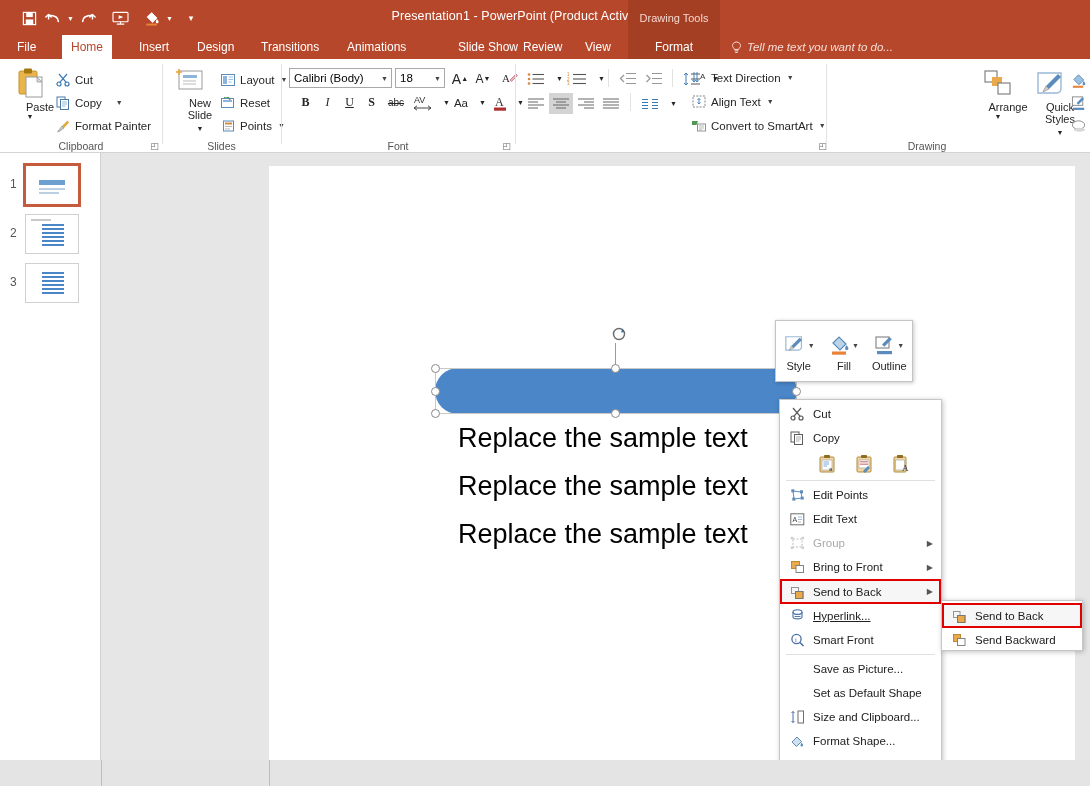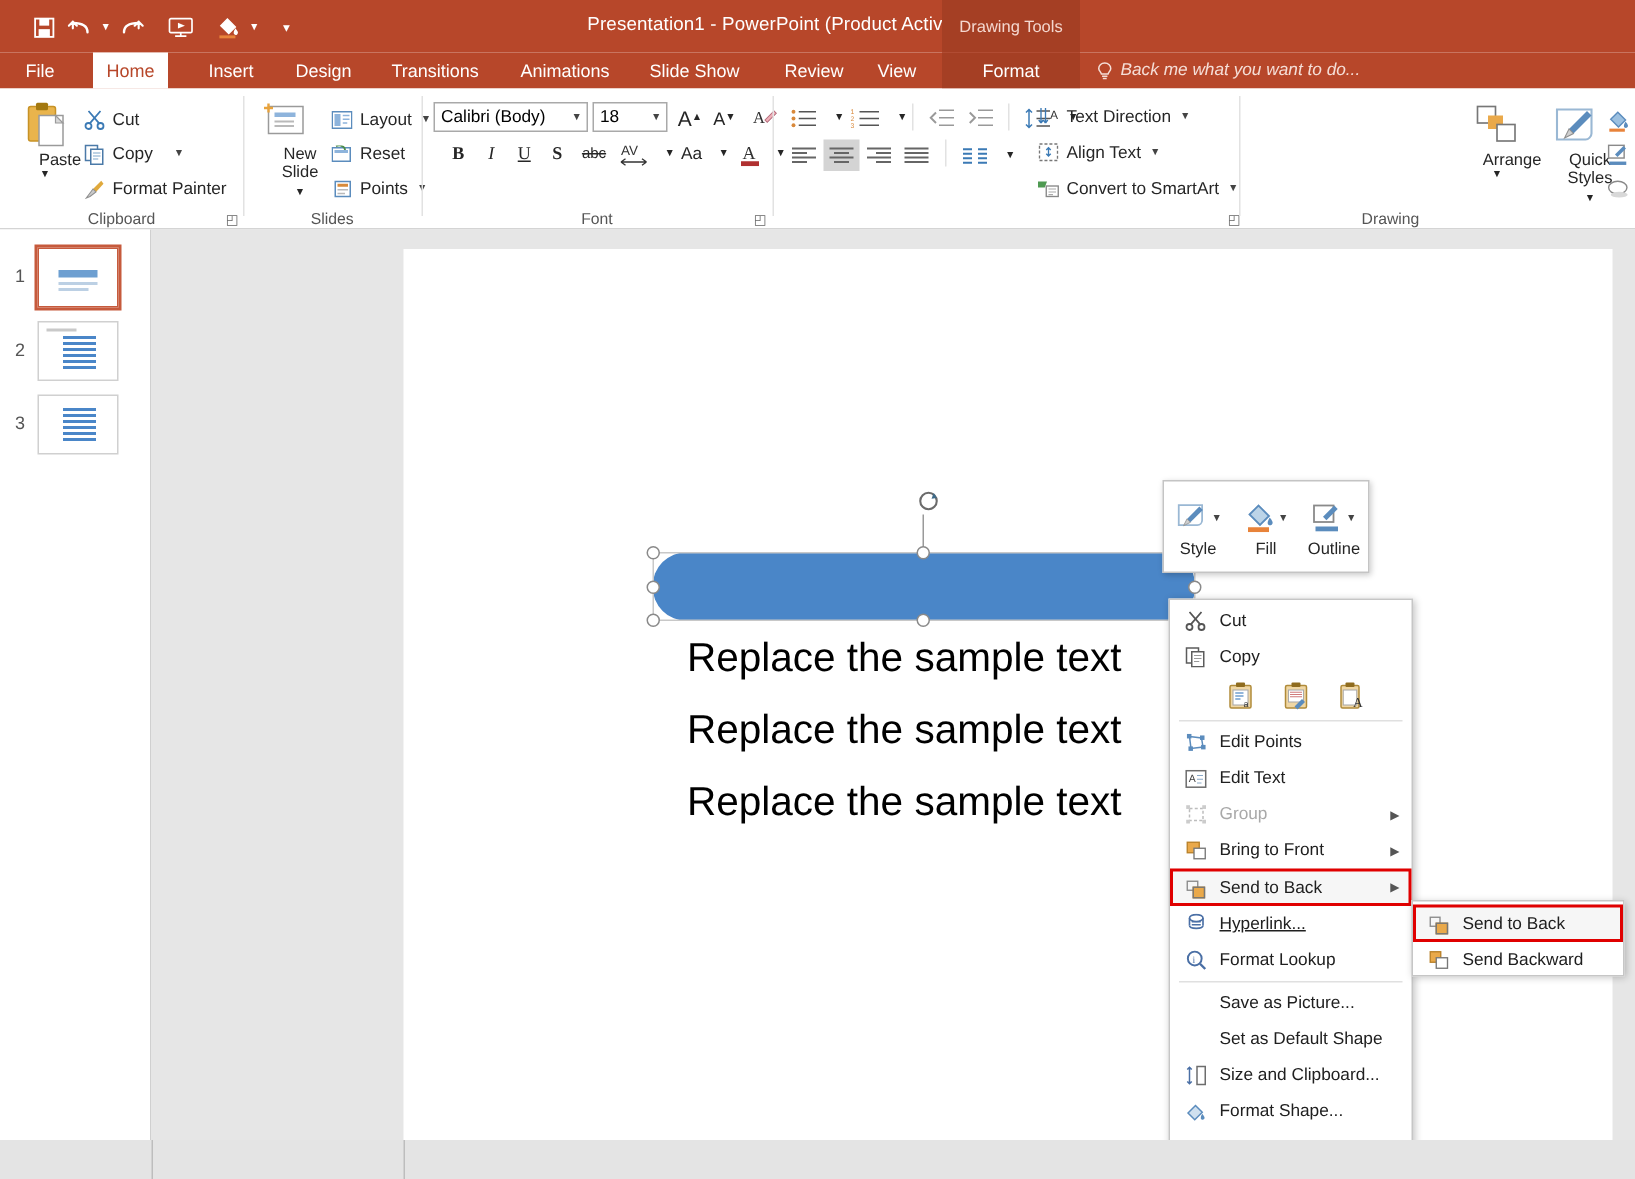--- a/index.html
+++ b/index.html
@@ -287,33 +287,33 @@
     </div>
   </div>
 
   <div class="tabstrip">
     <div class="tab" style="left:8px;">File</div>
     <div class="tab active" style="left:62px;">Home</div>
     <div class="tab" style="left:130px;">Insert</div>
     <div class="tab" style="left:188px;">Design</div>
     <div class="tab" style="left:252px;">Transitions</div>
     <div class="tab" style="left:338px;">Animations</div>
-    <div class="tab" style="left:424px;">Slide Show</div>
+    <div class="tab" style="left:449px;">Slide Show</div>
     <div class="tab" style="left:514px;">Review</div>
     <div class="tab" style="left:576px;">View</div>
     <div class="tab ctxfmt" style="left:628px;width:92px;">Format</div>
 
     <div class="tellme">
       <span class="bulb">
         <svg width="11" height="13" viewBox="0 0 11 13">
           <path d="M5.5 1 C3 1 1.5 2.8 1.5 4.6 C1.5 6.2 3 7 3.3 8.4 L7.7 8.4 C8 7 9.5 6.2 9.5 4.6 C9.5 2.8 8 1 5.5 1 Z" fill="none" stroke="#f5ded7" stroke-width="1"></path>
           <path d="M3.7 9.8 L7.3 9.8 M4.2 11.4 L6.8 11.4" stroke="#f5ded7" stroke-width="1"></path>
         </svg>
       </span>
-      <span>Back me what you want to do...</span>
+      <span>Tell me text you want to do...</span>
     </div>
   </div>
 
   <div class="ribbon">
 
     <div class="rgroup" style="left:0; width:162px;">
       <div class="bigbtn" style="left:5px; top:8px;">
         <span>
           <svg width="30" height="32" viewBox="0 0 30 32">
             <rect x="4" y="4" width="18" height="23" rx="1.5" fill="#e9b44c" stroke="#c79226" stroke-width="1"></rect>
@@ -863,21 +863,21 @@
     </div>
 
     <div class="mi">
       <span class="mi-ic">
         <svg width="15" height="14" viewBox="0 0 15 14">
           <circle cx="6.5" cy="6" r="4.6" fill="none" stroke="#4a6fa5" stroke-width="1.3"></circle>
           <path d="M10 9.5 L13.5 13" stroke="#4a6fa5" stroke-width="1.6"></path>
           <text x="5" y="8.7" font-size="6.5" fill="#4a6fa5" font-family="Liberation Serif, serif">i</text>
         </svg>
       </span>
-      <span>Format Lookup</span>
+      <span>Smart Front</span>
     </div>
 
     <div class="mi-sep"></div>
 
     <div class="mi">
       <span>Save as Picture...</span>
     </div>
 
     <div class="mi">
       <span>Set as Default Shape</span>

